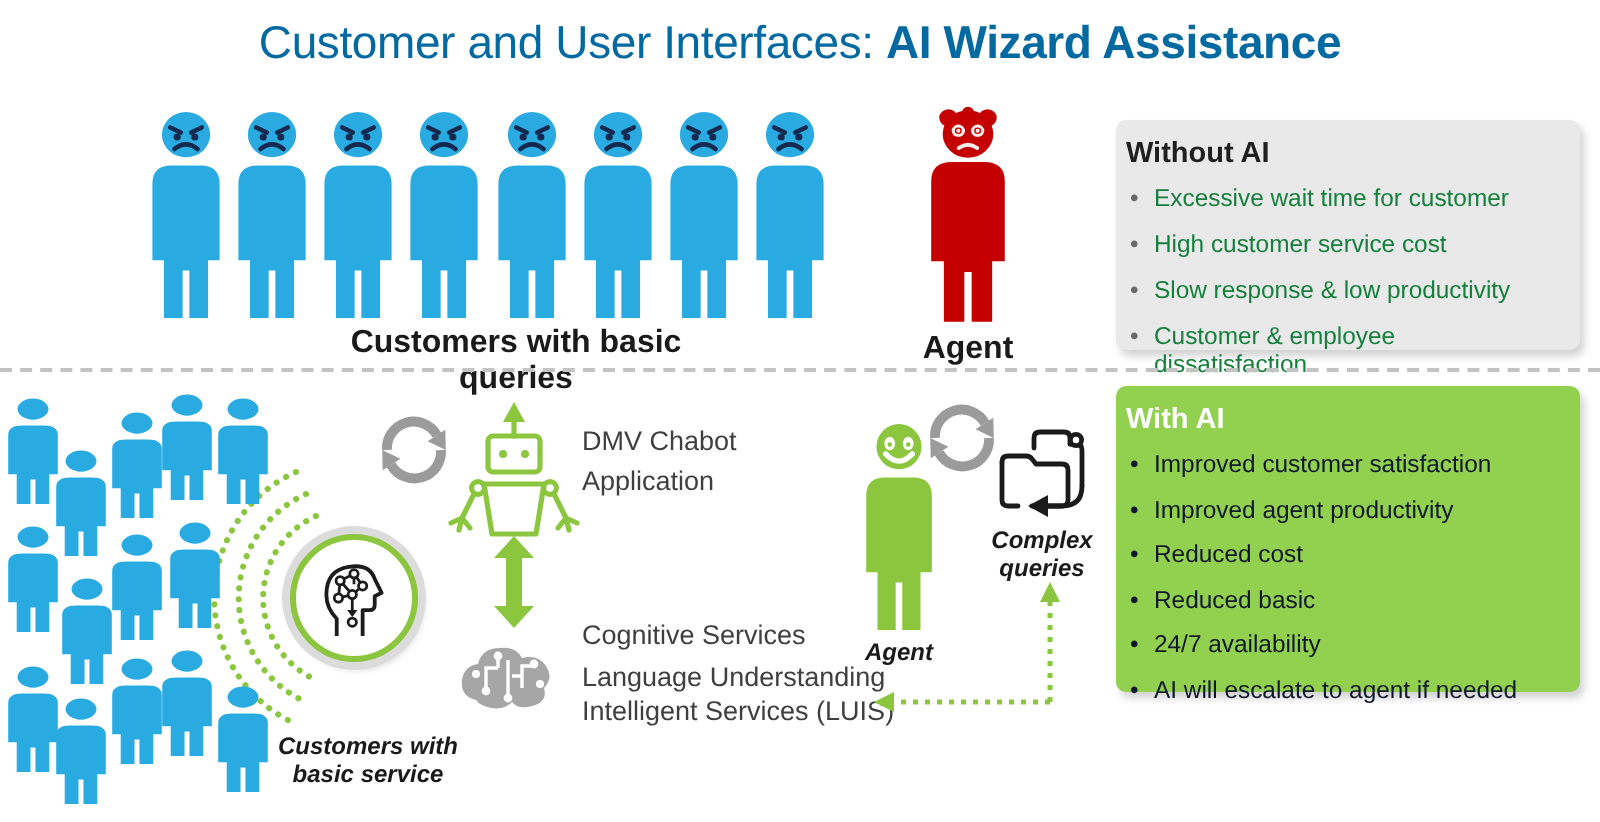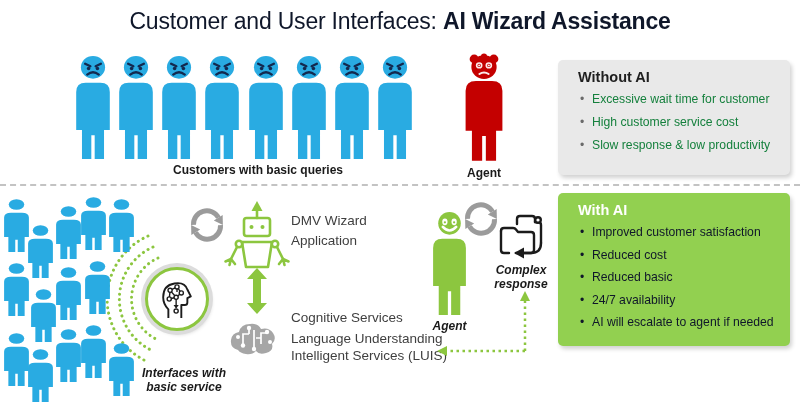--- a/index.html
+++ b/index.html
@@ -1,26 +1,26 @@
 <!DOCTYPE html>
 <html style="--c-blue: #29abe2; --c-red: #c40000; --c-icon_green: #8cc63f; --c-panel_green: #92d050; --c-panel_gray: #e9e9e9; --c-arrow_gray: #9b9b9b; --c-brain_gray: #a6a6a6; --c-text_dark: #3f3f3f;"><head>
 <meta charset="utf-8">
 <style>
   html,body{margin:0;padding:0;background:#fff;}
   .stage{position:relative;width:800px;height:411px;background:#fff;overflow:hidden;
          font-family:"Liberation Sans", sans-serif;}
   .abs{position:absolute;}
-  .title{top:8px;left:0;width:800px;text-align:center;font-size:23px;color:#0f172a;letter-spacing:-0.2px;}
+  .title{top:8px;left:0;width:800px;text-align:center;font-size:23px;color:#0369a1;letter-spacing:-0.2px;}
   .title .b{font-weight:bold;}
   .lbl{font-weight:bold;color:#1a1a1a;text-align:center;}
-  .lbl12{font-size:12px;}
+  .lbl12{font-size:16px;}
   .lbl11{font-size:12px;line-height:13.5px;font-style:italic;}
   .caption{color:#3f3f3f;font-size:13.5px;}
   .divider{top:184px;left:0;width:800px;height:0;border-top:2px dashed #c3c3c3;}
-  .panel{width:232px;border-radius:5px;padding:9px 14px 6px 20px;box-sizing:border-box;
+  .panel{width:232px;border-radius:5px;padding:9px 14px 6px 5px;box-sizing:border-box;
          box-shadow:2px 3px 4px rgba(0,0,0,0.18);}
   .panel-gray{top:60px;left:558px;height:115px;background:var(--c-panel_gray,#e9e9e9);}
   .panel-green{top:193px;left:558px;height:153px;background:var(--c-panel_green,#92d050);}
   .panel h3{margin:0 0 7px 0;font-size:14.5px;}
   .panel-gray h3{color:#1f1f1f;}
   .panel-green h3{color:#fff;}
   .panel ul{margin:0;padding:0;list-style:none;}
   .panel li{position:relative;padding-left:14px;font-size:12.2px;}
   .panel li::before{content:"\2022";position:absolute;left:2px;top:0;}
   .panel-gray li{color:#15803d;margin-bottom:9px;}
@@ -61,28 +61,29 @@
       </svg>
     </div>
   <div class="abs lbl lbl12" style="left:461px;top:166px;width:46px;">Agent</div>
 
   <div class="abs panel panel-gray">
     <h3>Without AI</h3>
     <ul>
       <li>Excessive wait time for customer</li>
       <li>High customer service cost</li>
       <li>Slow response &amp; low productivity</li>
+      <li>Customer &amp; employee dissatisfaction</li>
     </ul>
   </div>
 
   <div class="abs divider"></div>
 
   <div id="bottom-crowd"></div>
   <div class="abs lbl lbl11" style="left:126px;top:367px;width:116px;">
-    <span>Interfaces with</span><br>
+    <span>Customers with</span><br>
     <span>basic service</span>
   </div>
 
   <svg class="abs" style="left:100px;top:228px;" width="72" height="142" viewBox="0 0 72 142">
     <g fill="none" stroke="var(--c-icon_green,#8cc63f)" stroke-width="3" stroke-linecap="round" stroke-dasharray="0.1 5.4">
       <path d="M58,30 A45,45 0 0 0 58,112"></path>
       <path d="M53,19 A57,57 0 0 0 53,123"></path>
       <path d="M48,8 A69,69 0 0 0 48,134"></path>
     </g>
   </svg>
@@ -124,21 +125,21 @@
       <circle cx="55" cy="47" r="3.2"></circle>
       <path d="M17,50 L11,62 M57,50 L63,62"></path>
       <path d="M11,62 L5.5,64.5 M11,62 L9.5,68 M11,62 L15,67"></path>
       <path d="M63,62 L68.5,64.5 M63,62 L64.5,68 M63,62 L59,67"></path>
     </g>
     <polygon points="37,4 31.5,14 42.5,14" fill="var(--c-icon_green,#8cc63f)"></polygon>
     <circle cx="31.5" cy="30" r="2" fill="var(--c-icon_green,#8cc63f)"></circle>
     <circle cx="42.5" cy="30" r="2" fill="var(--c-icon_green,#8cc63f)"></circle>
   </svg>
 
-  <div class="abs caption" style="left:291px;top:213px;">DMV Wizard</div>
+  <div class="abs caption" style="left:291px;top:213px;">DMV Chabot</div>
   <div class="abs caption" style="left:291px;top:233px;">Application</div>
 
   <svg class="abs" style="left:247px;top:268px;" width="20" height="46" viewBox="0 0 20 46">
     <polygon points="10,0 20,11 14,11 14,35 20,35 10,46 0,35 6,35 6,11 0,11" fill="var(--c-icon_green,#8cc63f)"></polygon>
   </svg>
 
   <svg class="abs" style="left:228px;top:317px;" width="52" height="42" viewBox="0 0 52 42">
     <path d="M10,33 q-8,-2 -7,-10 q1,-7 8,-8 q2,-8 11,-8 q8,-1 11,5 q8,-2 12,4 q4,6 -1,11 q2,7 -6,9 q-7,2 -10,-2 q-4,4 -10,3 q-6,-1 -8,-4 z" fill="var(--c-brain_gray,#a6a6a6)"></path>
     <g stroke="#fff" stroke-width="1.7" fill="none">
       <path d="M15,27 V17 H21 M26,31 V13 M33,27 V16 H39 M21,17 V12 M33,21 H28"></path>
@@ -189,36 +190,37 @@
       <circle cx="45" cy="9" r="2.8" fill="#fff"></circle>
       <path d="M8,20 q0,-3 3,-3 h9 q2,0 3,1.5 l2,2.5 h13 q3,0 3,3 v15 q0,3 -3,3 h-15"></path>
       <path d="M8,20 v19 q0,3 3,3 h5"></path>
       <path d="M48,32 q0,10 -10,10 h-8"></path>
     </g>
     <polygon points="31,36.5 31,47.5 21,42" fill="#1b1b1b"></polygon>
   </svg>
 
   <div class="abs lbl lbl11" style="left:492px;top:264px;width:58px;">
     <span>Complex</span><br>
-    <span>response</span>
+    <span>queries</span>
   </div>
 
   <svg class="abs" style="left:432px;top:288px;" width="104" height="70" viewBox="0 0 104 70">
     <g fill="none" stroke="var(--c-icon_green,#8cc63f)" stroke-width="2.5" stroke-dasharray="2.5 3.5">
       <path d="M93,63 V13"></path>
       <path d="M93,63 H14"></path>
     </g>
     <polygon points="88,13 98,13 93,3" fill="var(--c-icon_green,#8cc63f)"></polygon>
     <polygon points="15,58 15,68 5,63" fill="var(--c-icon_green,#8cc63f)"></polygon>
   </svg>
 
   <div class="abs panel panel-green">
     <h3>With AI</h3>
     <ul>
       <li>Improved customer satisfaction</li>
+      <li>Improved agent productivity</li>
       <li>Reduced cost</li>
       <li>Reduced basic</li>
       <li>24/7 availability</li>
       <li>AI will escalate to agent if needed</li>
     </ul>
   </div>
 
 <div class="figure" style="left: 72px; top: 56px; width: 42px; height: 105px;">
       <svg viewBox="0 0 40 102" width="100%" height="100%" preserveAspectRatio="none">
         <ellipse cx="20" cy="11" rx="11.5" ry="11" fill="#29abe2"></ellipse>

